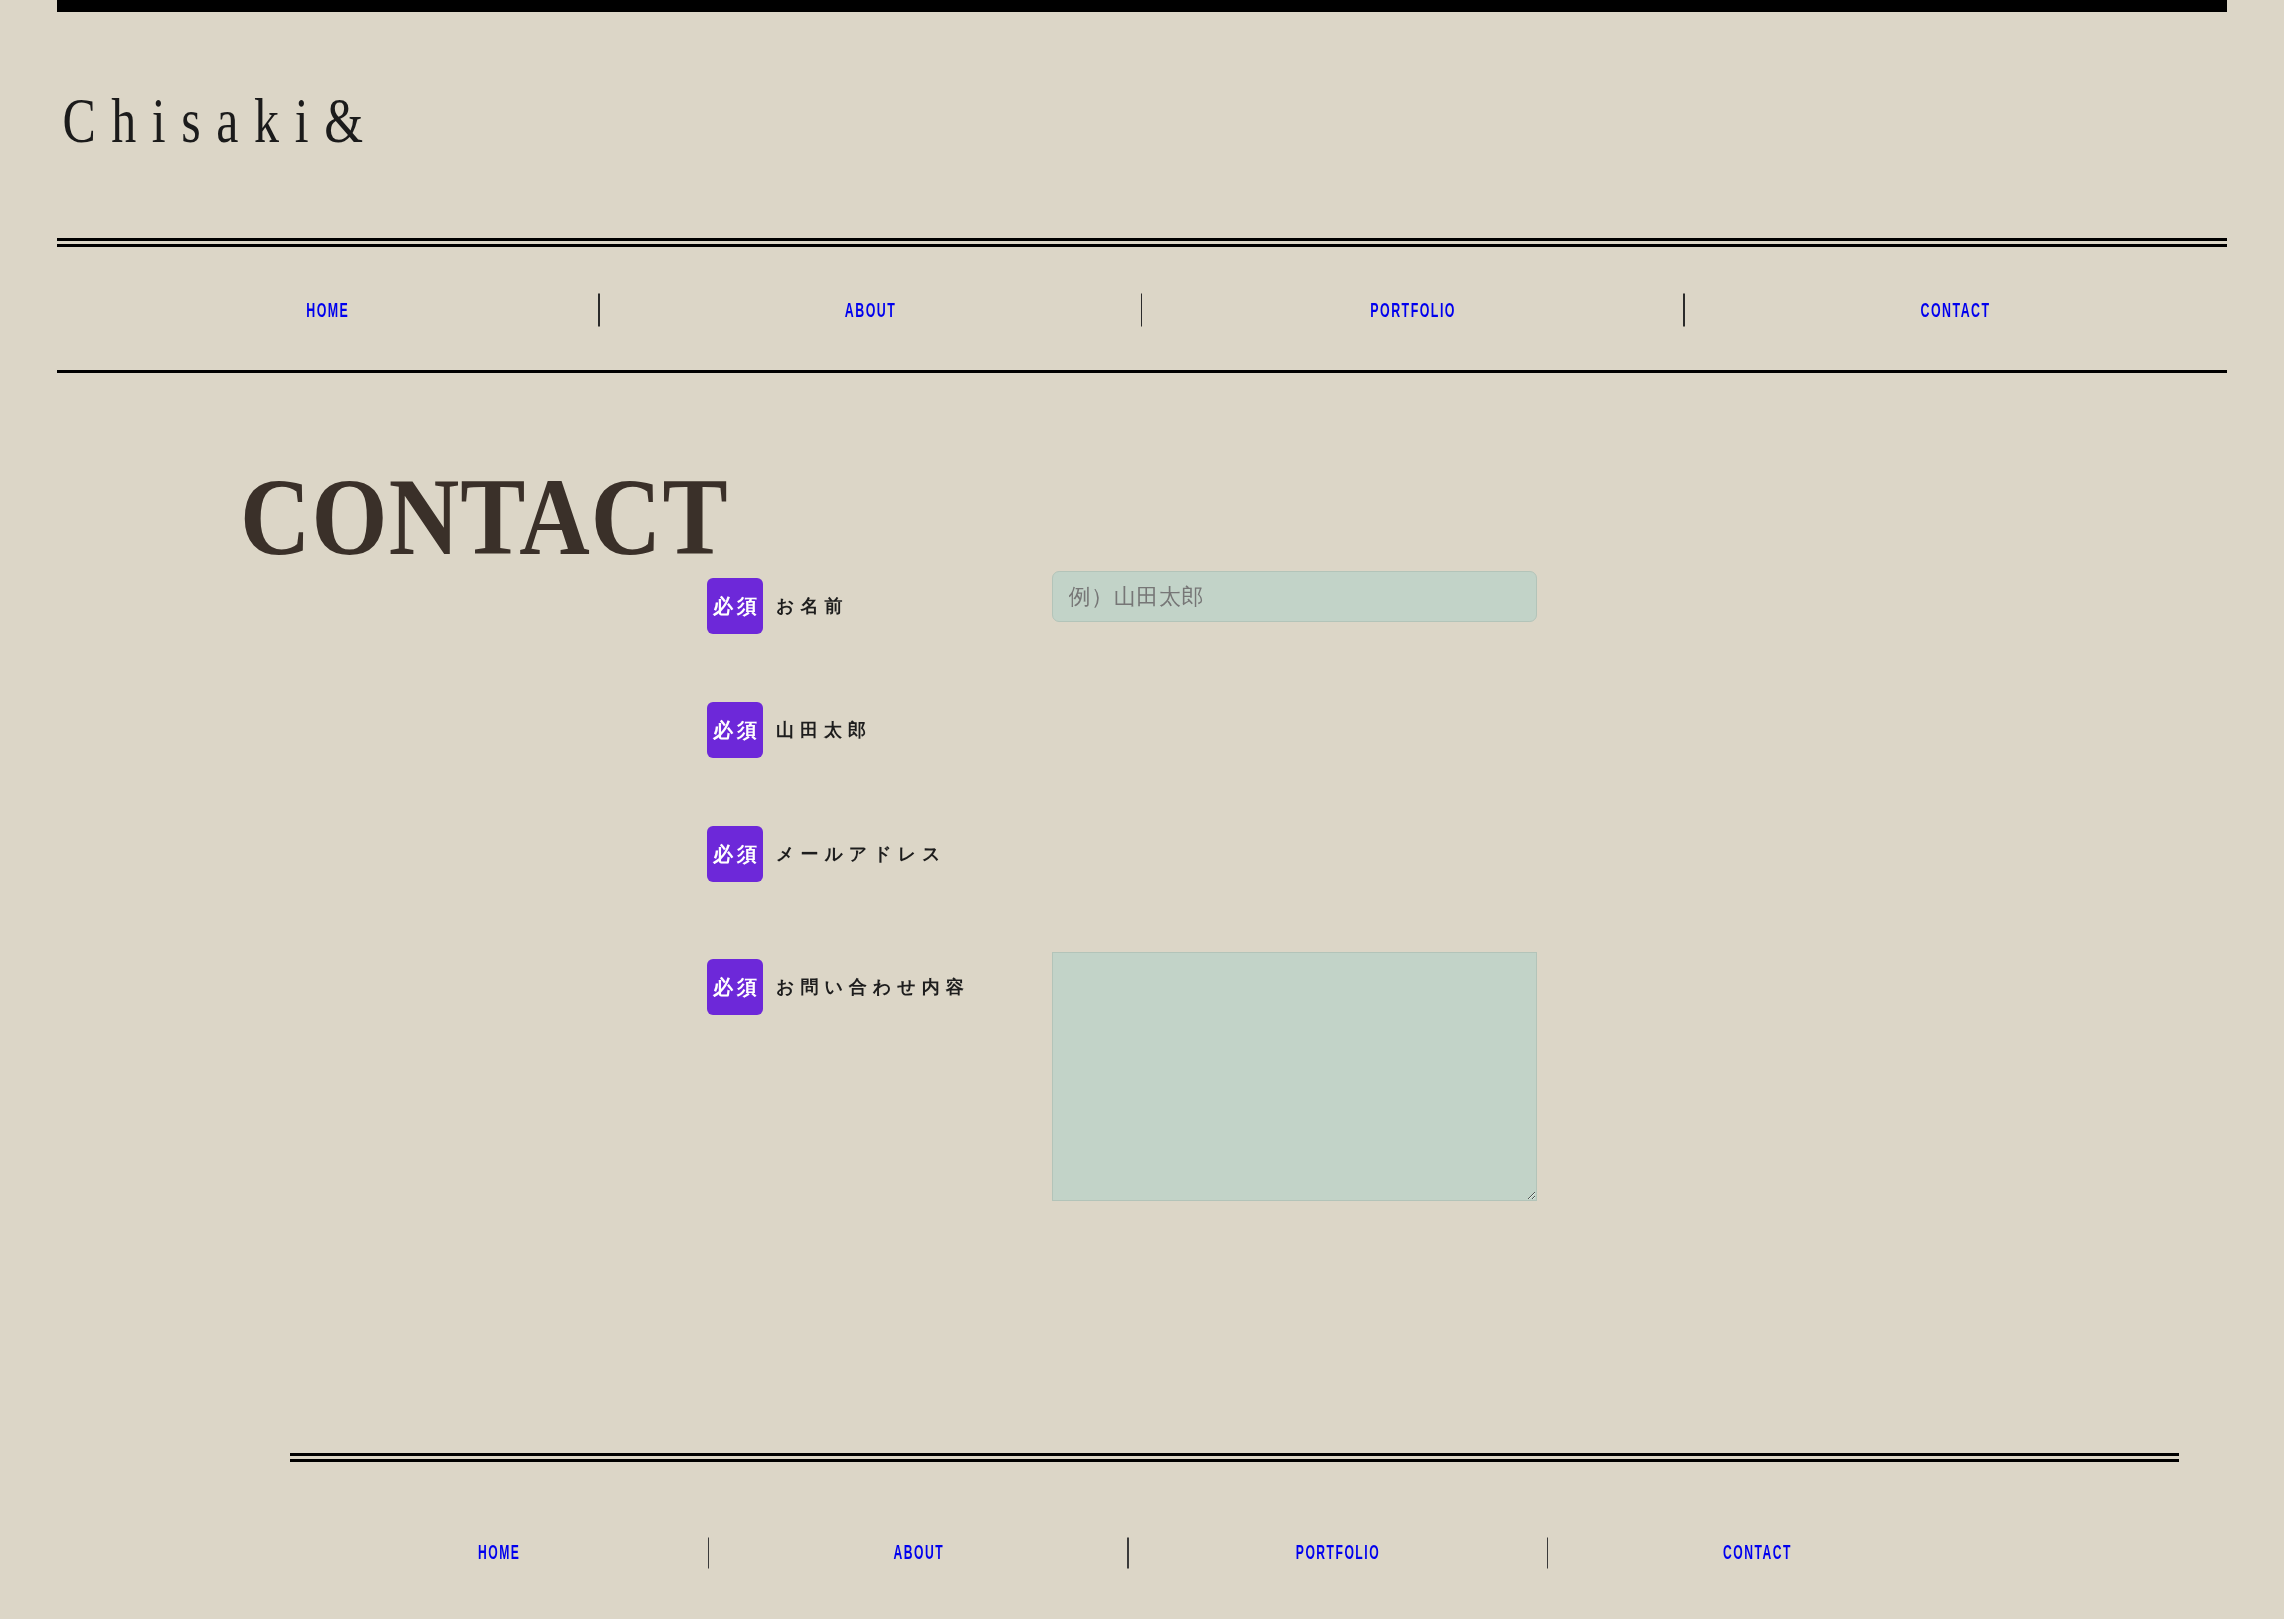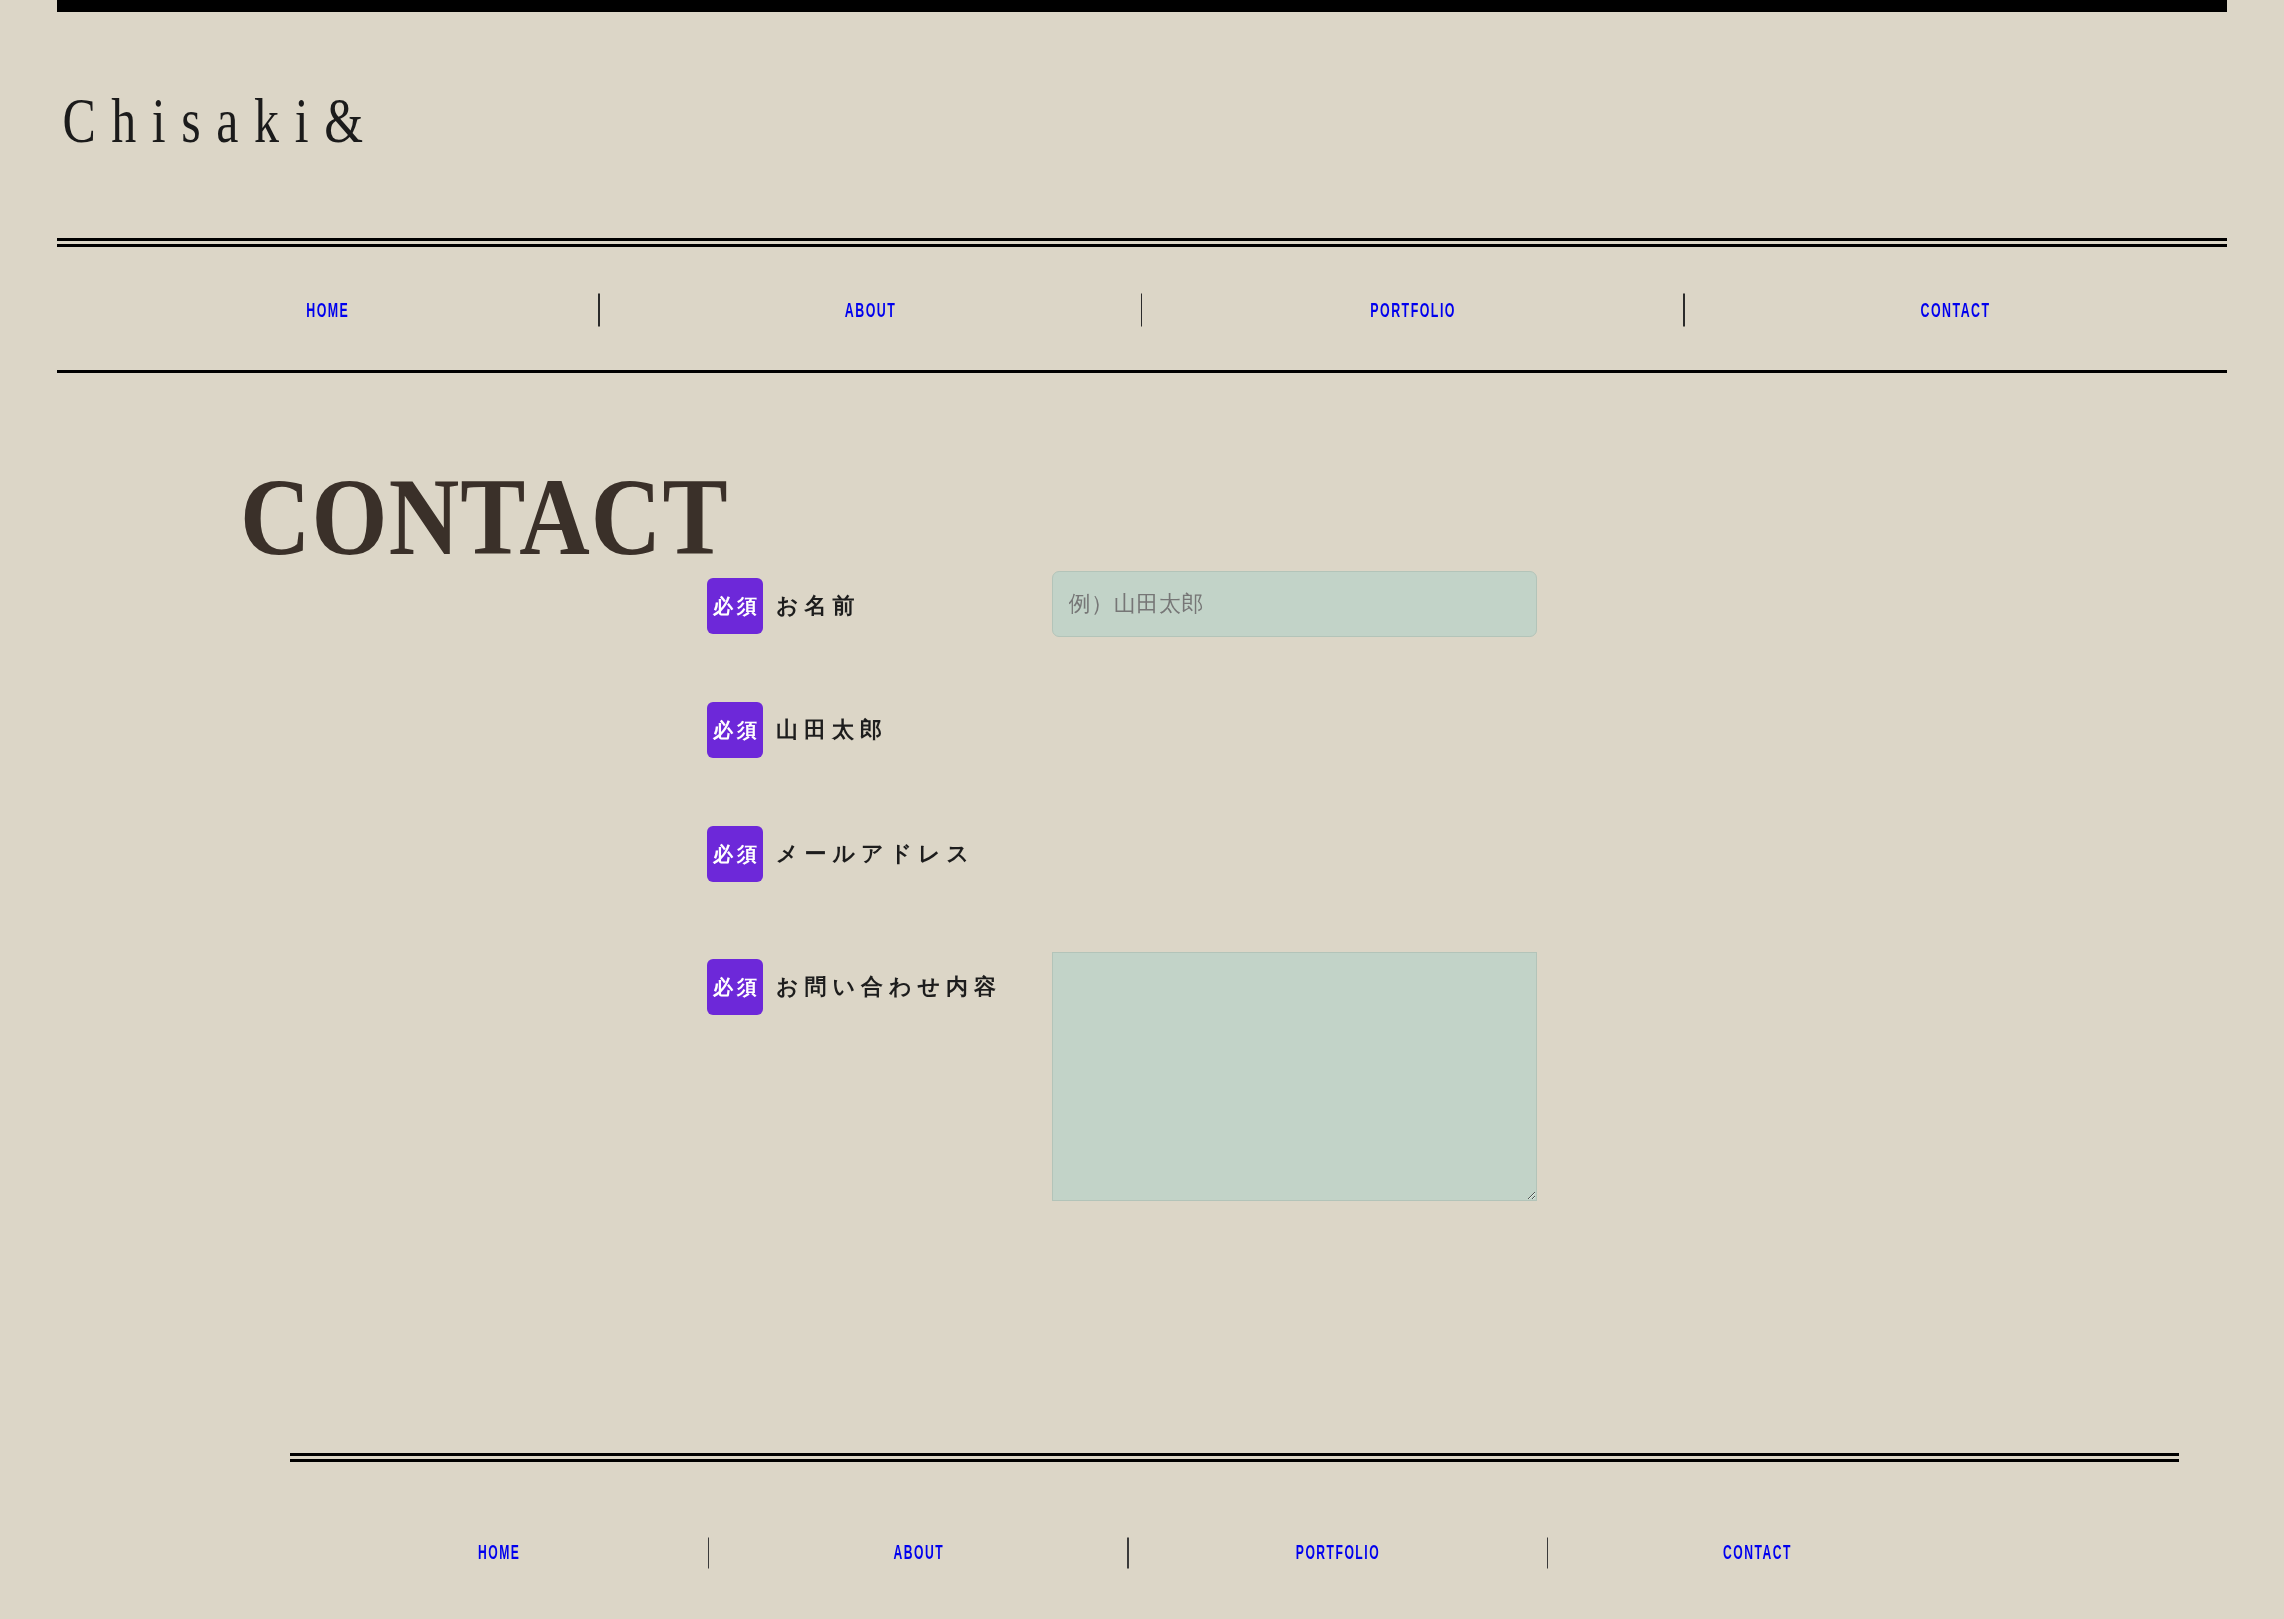--- a/index.html
+++ b/index.html
@@ -167,34 +167,34 @@
     letter-spacing: 4.2px;
     text-indent: 4.2px;
     display: flex;
     align-items: center;
     justify-content: center;
     flex: 0 0 auto;
     box-sizing: border-box;
   }
   .field-label {
     color: #1d1d1d;
-    font-size: 22px;
+    font-size: 18px;
     font-weight: 700;
     letter-spacing: 6px;
     margin-left: 13px;
     line-height: 56px;
     white-space: nowrap;
   }
 
   .input-cell {
     margin-left: 0;
   }
   .text-input {
     width: 485px;
-    height: 66px;
+    height: 51px;
     background: #c2d3c8;
     border: 0.6px solid #b3c4b9;
     border-radius: 7.1px;
     box-sizing: border-box;
     font-size: 22px;
     color: #6e6e6e;
     padding: 0 15.5px;
     font-family: "Liberation Sans", sans-serif;
     outline: none;
     letter-spacing: 0.6px;

